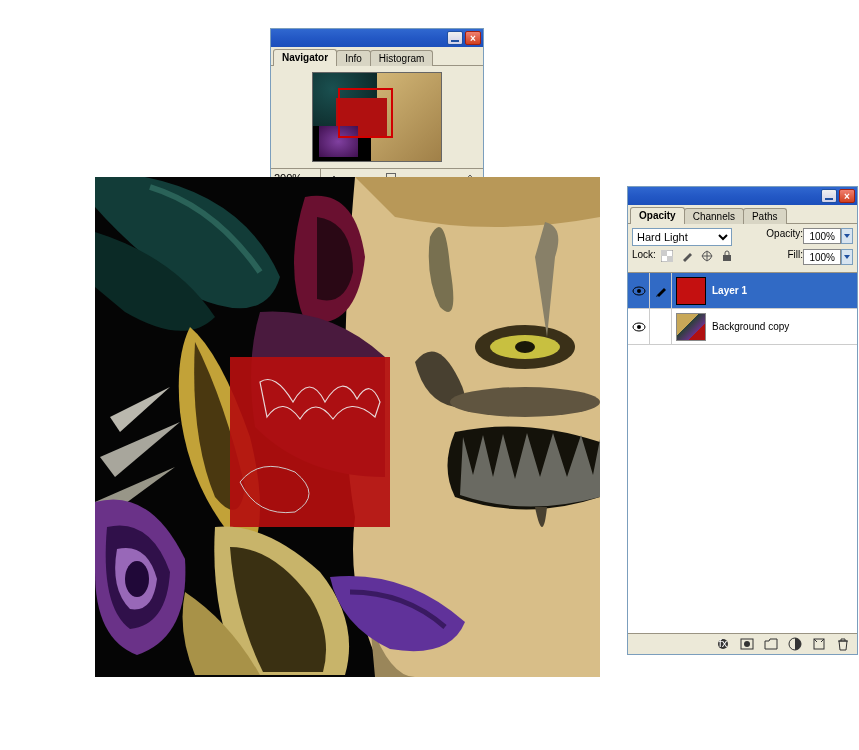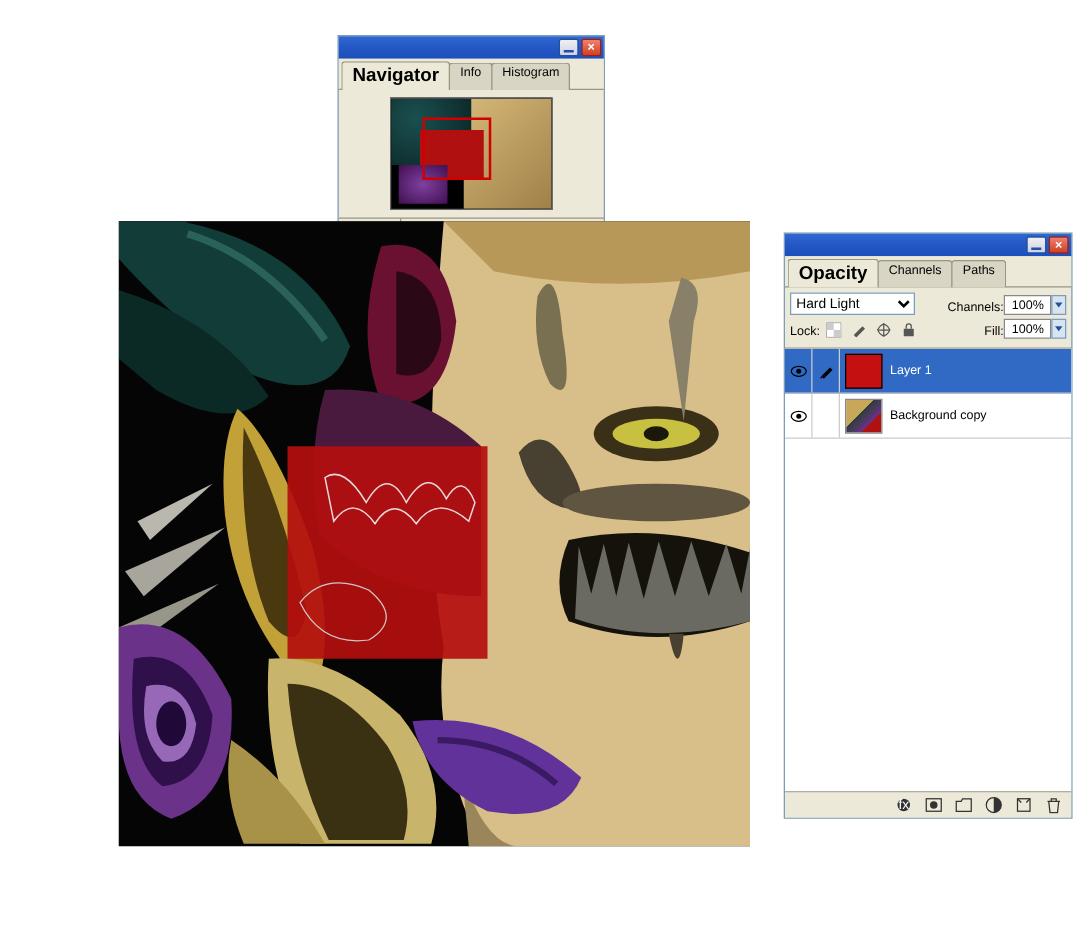--- a/index.html
+++ b/index.html
@@ -3,58 +3,58 @@
 <meta charset="utf-8">
 <style>
 *{box-sizing:border-box;margin:0;padding:0;font-family:Tahoma,Arial,sans-serif;font-size:11px}
 body{background:#fff;width:859px;height:750px;position:relative;overflow:hidden}
 .panel{position:absolute;background:#ece9d8;border:1px solid #7b9ebd}
 .titlebar{height:18px;background:linear-gradient(to bottom,#3068d0 0%,#2358c5 50%,#1c4fbb 100%);display:flex;align-items:center;justify-content:flex-end;padding:0 2px;gap:2px}
 .winbtn{width:16px;height:14px;background:linear-gradient(#f0f0f0,#d0d0e8);border:1px solid #2050a0;border-radius:2px;display:flex;align-items:center;justify-content:center;color:#2050a0;font-weight:bold;font-size:10px;cursor:pointer}
 .winbtn.close{background:linear-gradient(#f08070,#d04020);color:#fff;border-color:#a02010}
 .winbtn.min::before{content:'';display:block;width:8px;height:2px;background:#2050a0;margin-top:5px}
 .tabs{display:flex;padding:2px 2px 0;background:#ece9d8}
-.tab{padding:2px 8px;background:#ece9d8;border:1px solid #9a9483;border-bottom:none;border-radius:3px 3px 0 0;margin-right:-1px;cursor:pointer;position:relative;font-size:15px}
+.tab{padding:2px 8px;background:#ece9d8;border:1px solid #9a9483;border-bottom:none;border-radius:3px 3px 0 0;margin-right:-1px;cursor:pointer;position:relative;font-size:10px}
 .tab.active{background:#ece9d8;z-index:2;padding-bottom:3px;margin-bottom:-1px;font-weight:bold}
 .tab:not(.active){background:#d8d5c4;font-size:10px;top:1px}
 
 #nav{left:270px;top:28px;width:214px}
 #nav .body{padding:6px;display:flex;justify-content:center;border-top:1px solid #9a9483}
 #nav .thumb{width:130px;height:90px;background:#000;border:1px solid #666;position:relative;overflow:hidden}
 #nav .viewbox{position:absolute;border:2px solid #d00000;left:25px;top:15px;width:55px;height:50px}
 #nav .navfoot{display:flex;align-items:center;border-top:1px solid #9a9483;height:18px}
 #nav .zoomtxt{width:50px;border-right:1px solid #9a9483;padding:1px 3px;height:100%;display:flex;align-items:center}
 #nav .zbtn{width:22px;height:16px;margin:0 2px;display:flex;align-items:center;justify-content:center;cursor:pointer}
 #nav .zbtn svg{}
 #nav .slider{flex:1;height:14px;position:relative;margin:0 2px}
 #nav .slider::before{content:'';position:absolute;left:0;right:0;top:6px;height:1px;background:#888}
 #nav .slider .sthumb{position:absolute;left:35%;top:2px;width:10px;height:10px;background:#ece9d8;border:1px solid #666}
 
 #canvas{position:absolute;left:95px;top:177px;width:505px;height:500px;background:#050505;overflow:hidden}
 #canvas .art{position:absolute;inset:0}
 
 #layers{left:627px;top:186px;width:231px;height:469px;display:flex;flex-direction:column}
 #layers .opts{padding:4px;border-top:1px solid #9a9483;border-bottom:1px solid #9a9483}
-#layers .row{display:flex;align-items:flex-end;gap:0;margin-bottom:3px}
+#layers .row{display:flex;align-items:flex-start;gap:0;margin-bottom:3px}
 #layers select{width:100px;font-size:11px;border:1px solid #7b9ebd;background:#fff;height:18px}
 #layers .lbl{font-size:10px}
 #layers .pct{width:38px;height:16px;border:1px solid #888;background:#fff;display:flex;align-items:center;justify-content:flex-end;padding-right:5px;font-size:10px}
 #layers .arrow{width:12px;height:16px;background:#d8e4f0;border:1px solid #7b9ebd;display:flex;align-items:center;justify-content:center;cursor:pointer}
 #layers .arrow::after{content:'';border-left:3px solid transparent;border-right:3px solid transparent;border-top:4px solid #2050a0}
 #layers .lockicons{display:flex;gap:6px;align-items:center;margin-left:4px}
 #layers .lockicons .ic{width:14px;height:14px;display:flex;align-items:center;justify-content:center}
 #layers .list{flex:1;background:#fff;overflow-y:auto;border-bottom:1px solid #9a9483}
 #layers .layer{display:flex;align-items:center;height:36px;border-bottom:1px solid #ccc}
 #layers .layer.sel{background:#316ac5;color:#fff}
 #layers .eye{width:22px;height:100%;border-right:1px solid #ccc;display:flex;align-items:center;justify-content:center}
 #layers .linkcol{width:22px;height:100%;border-right:1px solid #ccc;display:flex;align-items:center;justify-content:center}
 #layers .thumbL{width:30px;height:28px;margin:0 4px;border:1px solid #888;background:#fff;display:flex;align-items:center;justify-content:center;overflow:hidden}
 #layers .layer.sel .thumbL{border-color:#000}
 #layers .lname{flex:1;padding-left:2px;font-size:10px}
-#layers .layer.sel .lname{font-weight:normal}
+#layers .layer.sel .lname{font-weight:bold}
 #layers .foot{height:20px;background:#ece9d8;display:flex;align-items:center;justify-content:flex-end;gap:8px;padding:0 6px}
 #layers .fbtn{width:16px;height:16px;display:flex;align-items:center;justify-content:center;cursor:pointer}
 .checker{background-image:linear-gradient(45deg,#ccc 25%,transparent 25%,transparent 75%,#ccc 75%),linear-gradient(45deg,#ccc 25%,#fff 25%,#fff 75%,#ccc 75%);background-size:10px 10px;background-position:0 0,5px 5px}
 .eyeicon{width:14px;height:10px}
 .brushicon{width:14px;height:14px}
 
 .navart{position:absolute;inset:0}
 .navart .a1{position:absolute;right:0;top:0;width:55%;height:100%;background:linear-gradient(135deg,#d4b878,#a08048)}
 .navart .a2{position:absolute;left:0;top:0;width:50%;height:60%;background:radial-gradient(circle at 30% 30%,#1a5050,#0a2020)}
 .navart .a3{position:absolute;left:18%;top:28%;width:40%;height:45%;background:#b01010}
@@ -162,21 +162,21 @@
   </div>
   <div class="tabs">
     <div class="tab active">Opacity</div>
     <div class="tab">Channels</div>
     <div class="tab">Paths</div>
   </div>
   <div class="opts">
     <div class="row">
       <select><option>Hard Light</option></select>
       <div style="flex:1"></div>
-      <span class="lbl">Channels:</span>
+      <span class="lbl">Opacity:</span>
       <div class="pct">100%</div>
       <div class="arrow"></div>
     </div>
     <div class="row">
       <span class="lbl">Lock:</span>
       <div class="lockicons">
         <div class="ic">
             <svg width="12" height="12">
               <rect width="12" height="12" fill="#fff" stroke="#888"></rect>
               <rect x="0" y="0" width="6" height="6" fill="#ccc"></rect>

